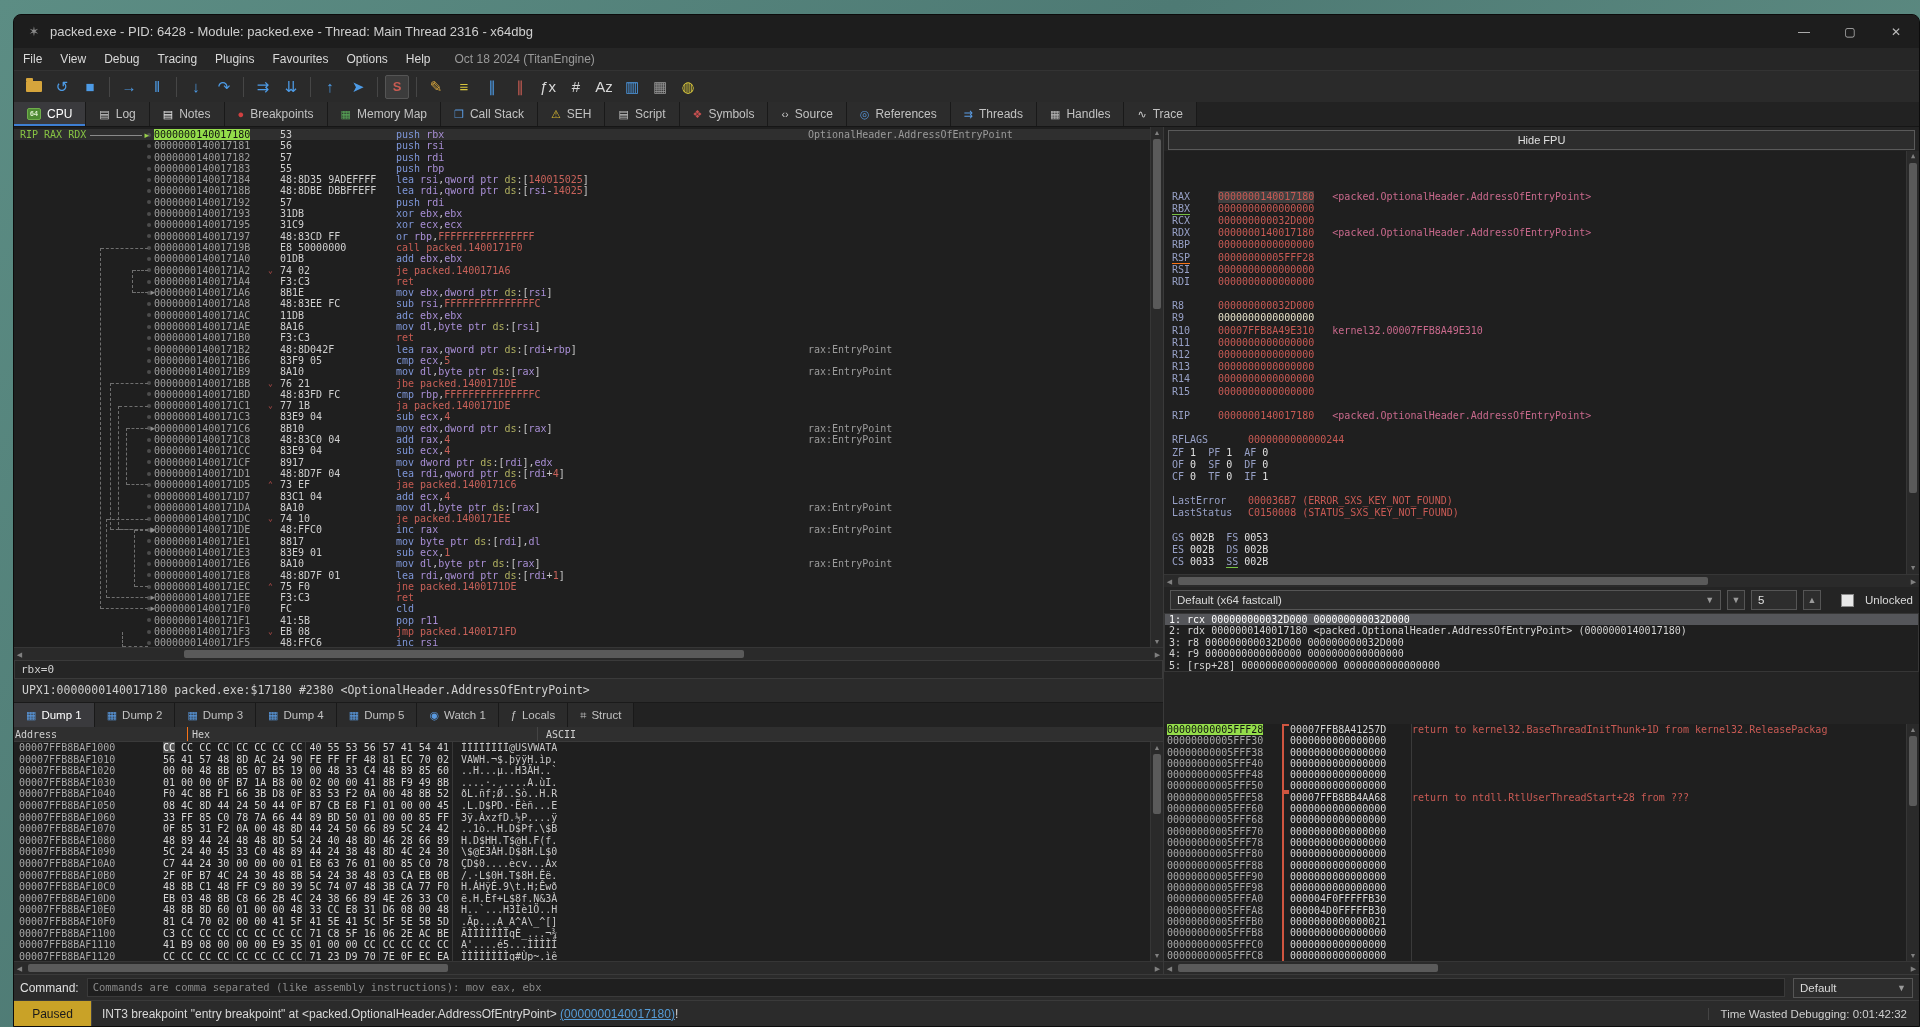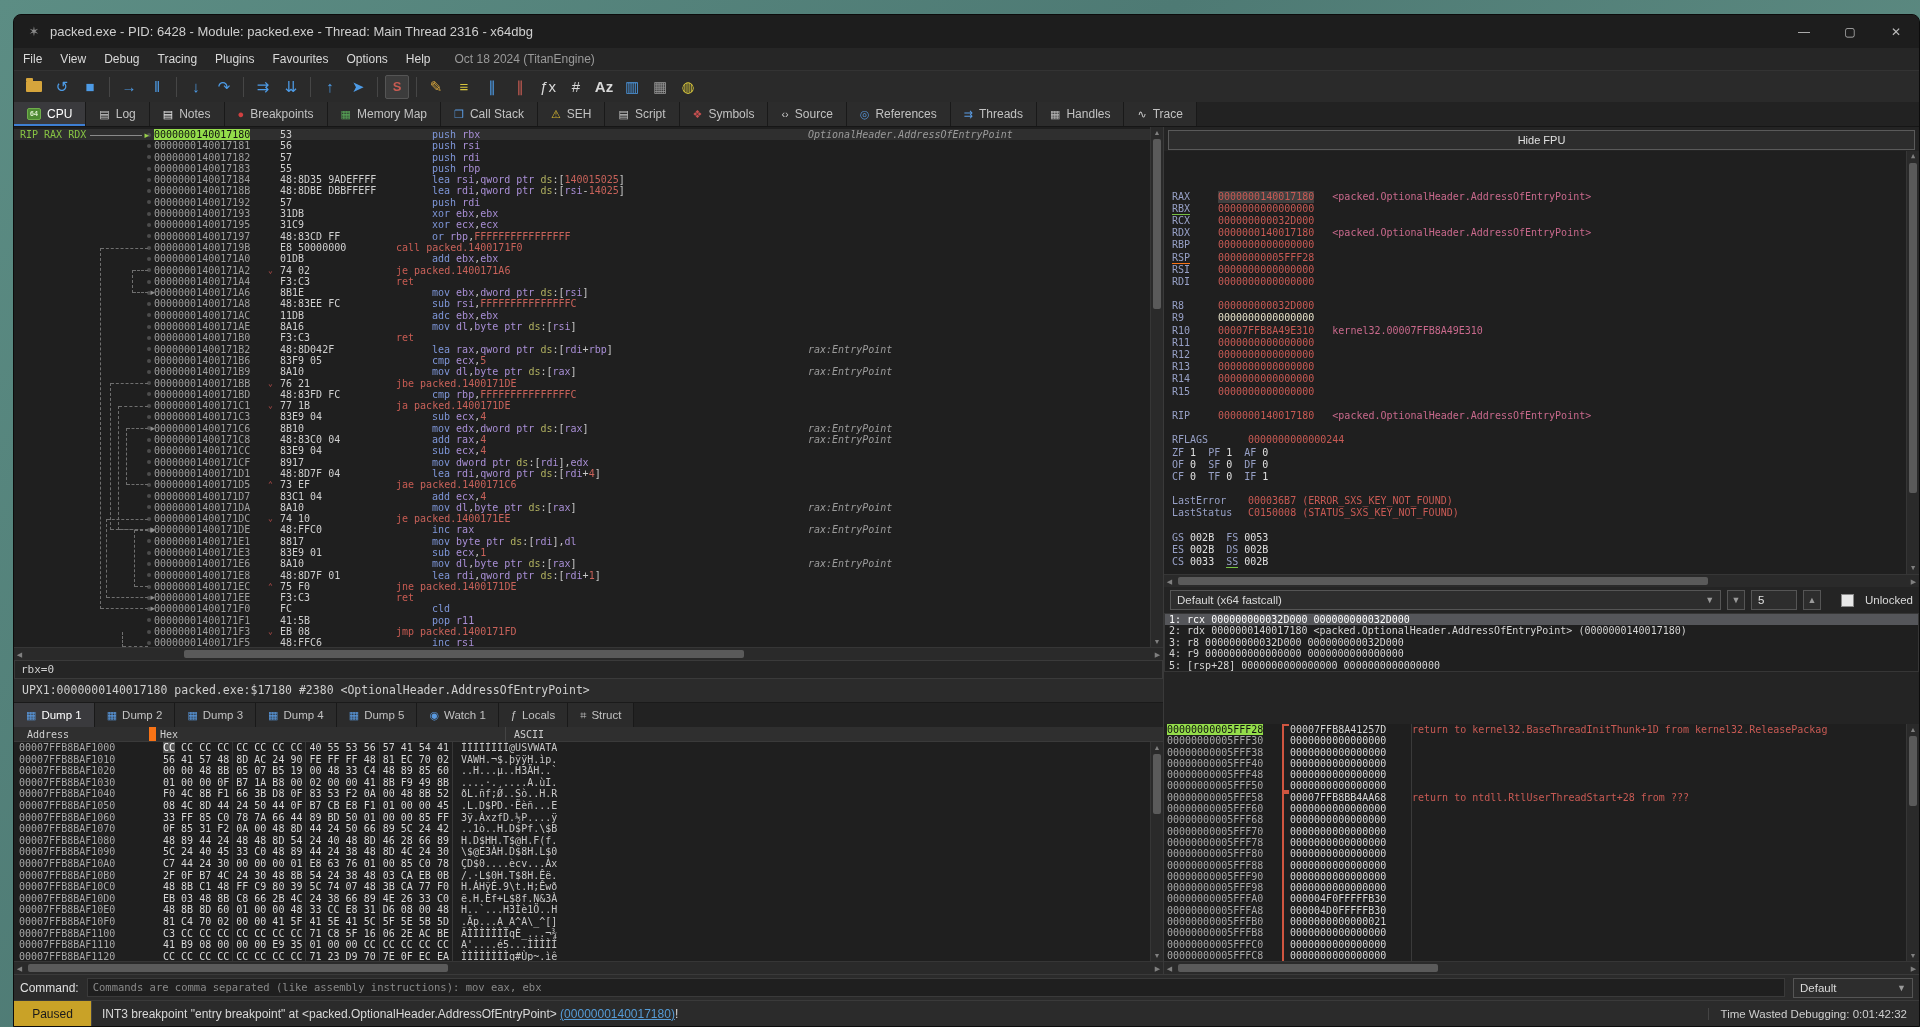--- a/index.html
+++ b/index.html
@@ -41,23 +41,23 @@
   .disasm-rows { position:relative; flex:1; overflow:hidden; padding-top:2px; }
   .drow { display:flex; height:11.3px; font:10px/11.3px "DejaVu Sans Mono", monospace; white-space:pre; }
   .drow.sel { background:#2f2f2f; }
   .d-gut { width:140px; flex:none; display:flex; justify-content:flex-end; align-items:center; }
   .dot { width:4px; height:4px; border-radius:50%; background:#4d4d4d; margin-right:3px; }
   .c-addr { width:112px; flex:none; color:#9e9e9e; }
   .addr-chip { background:#93dc4a; color:#111; }
   .c-bytes { width:130px; flex:none; color:#cfcfcf; position:relative; padding-left:14px; }
   .caret { position:absolute; left:2px; color:#c0504d; font-size:8px; }
   .c-instr { width:412px; flex:none; color:#c8c8c8; }
-  .m-b { color:#7e96d8;margin-left:36px; } .m-r { color:#c75b52; }
+  .m-b { color:#7e96d8; } .m-r { color:#c75b52; }
   .tk-reg { color:#a98fd6; } .tk-num { color:#c8625a; } .tk-seg { color:#b0b060; } .tk-tgt { color:#c8625a; }
-  .c-comm { color:#9b9b9b;font-style:italic; }
+  .c-comm { color:#9b9b9b; }
   .riplabel { position:absolute; left:6px; top:2px; font:10px/11.3px "DejaVu Sans Mono", monospace; color:#86c243; z-index:3; }
   .rip-line { position:absolute; border-top:1px solid #8a8a8a; }
   .arr { position:absolute; border-left:1px dashed #6f6f6f; }
   .a-top { position:absolute; top:0; left:0; right:0; border-top:1px dashed #6f6f6f; }
   .a-bot { position:absolute; bottom:0; left:0; right:0; border-top:1px dashed #6f6f6f; }
   .a-head { position:absolute; right:-7px; color:#8f8f8f; font-size:9px; line-height:5px; }
   
   .vscroll { width:13px; flex:none; background:#2a2a2a; position:relative; border-left:1px solid #363636; }
   .vthumb { position:absolute; left:2px; right:2px; background:#5a5a5a; border-radius:2px; }
   .sbtn { position:absolute; left:0; right:0; height:11px; color:#808080; font-size:7px; text-align:center; line-height:11px; }
@@ -66,21 +66,21 @@
   .hbtn { position:absolute; top:0; bottom:0; width:11px; color:#808080; font-size:7px; text-align:center; line-height:13px; }
   
   .hintline { height:19px; background:#252525; border:1px solid #3a3a3a; font:11px/17px "DejaVu Sans Mono", monospace; padding-left:6px; color:#d0d0d0; flex:none; }
   .modline { height:24px; background:#2b2b2b; font:11.5px/23px "DejaVu Sans Mono", monospace; padding-left:8px; color:#cfcfcf; flex:none; border-bottom:1px solid #1a1a1a; }
   
   .dumptabs { height:24px; background:#222; display:flex; flex:none; }
   .dtab { display:flex; align-items:center; gap:5px; padding:0 12px; font-size:11.5px; color:#c2c2c2;
     background:#2b2b2b; border-right:1px solid #191919; }
   .dtab.active { background:#3a3a3d; color:#fff; }
   .dump-head { height:15px; background:#2f2f2f; border-bottom:1px solid #3a3a3a; display:flex; font:10px/15px "DejaVu Sans Mono", monospace; color:#cfcfcf; flex:none; }
-  .dh-addr { width:142px; padding-left:13px; border-right:7px solid #f97316; }
+  .dh-addr { width:174px; padding-left:1px; border-right:1px solid #f97316; }
   .dh-hex { width:350px; padding-left:4px; border-right:1px solid #444; }
   .dh-ascii { padding-left:8px; }
   .dump-body { height:219px; background:#1f1f1f; overflow:hidden; display:flex; flex:none; }
   .dump-rows { flex:1; overflow:hidden; }
   .dumprow { display:flex; height:11.6px; font:10px/11.6px "DejaVu Sans Mono", monospace; white-space:pre; }
   .du-addr { width:146px; flex:none; color:#a8a8a8; padding-left:5px; }
   .du-grp { border-right:1px solid #383838; padding:0 3px; color:#d6d6d6; }
   .du-grp:last-of-type { border-right:1px solid #383838; }
   .byte-sel { background:#555; color:#fff; }
   .du-ascii { padding-left:8px; color:#c8c8c8; }
@@ -177,21 +177,21 @@
       <span class="tbi" style="color: rgb(77, 155, 230);">➤</span>
       <span class="tbsep"></span>
       <span class="tbi boxed" style="color: rgb(199, 91, 82);">S</span>
       <span class="tbsep"></span>
       <span class="tbi" style="color: rgb(214, 165, 60);">✎</span>
       <span class="tbi" style="color: rgb(214, 197, 60);">≡</span>
       <span class="tbi" style="color: rgb(77, 155, 230);">∥</span>
       <span class="tbi" style="color: rgb(199, 91, 82);">∥</span>
       <span class="tbi" style="color: rgb(216, 216, 216);">ƒx</span>
       <span class="tbi" style="color: rgb(216, 216, 216);">#</span>
-      <span class="tbi" style="color: rgb(216, 216, 216); font-weight: bold;">Az</span>
+      <span class="tbi" style="color: rgb(216, 216, 216);">Az</span>
       <span class="tbi" style="color: rgb(77, 155, 230);">▥</span>
       <span class="tbi" style="color: rgb(154, 154, 154);">▦</span>
       <span class="tbi" style="color: rgb(214, 197, 60);">◍</span>
     </div>
   <div class="tabbar">
       <div class="tab active">
         <span class="chip64">64</span>
         <span>CPU</span>
       </div>
       <div class="tab">

